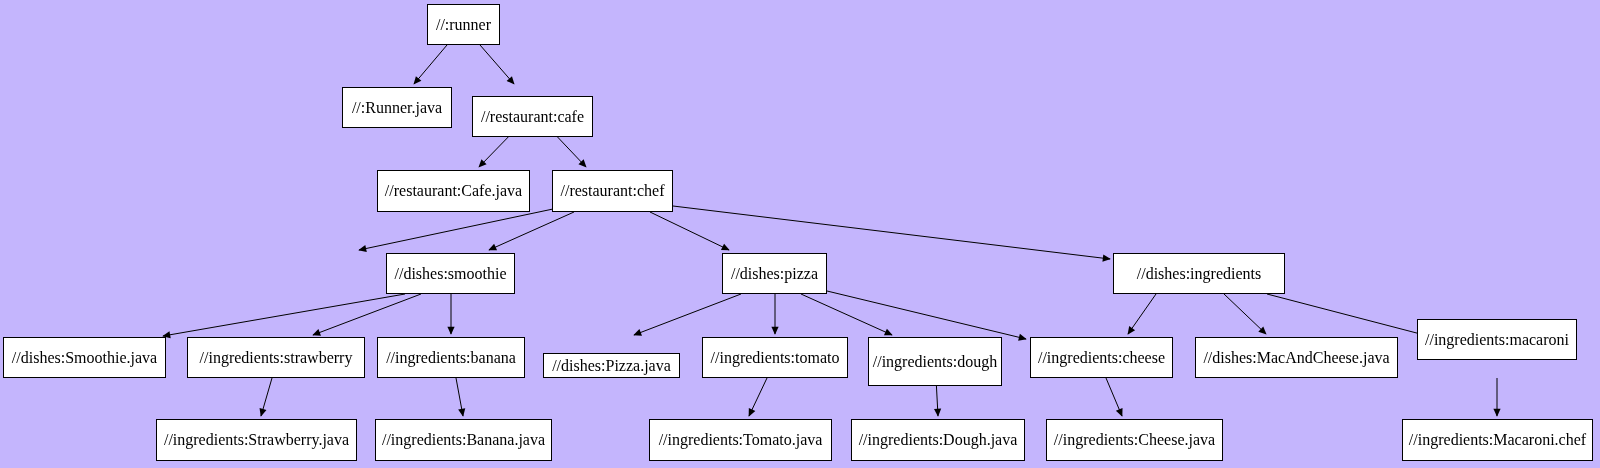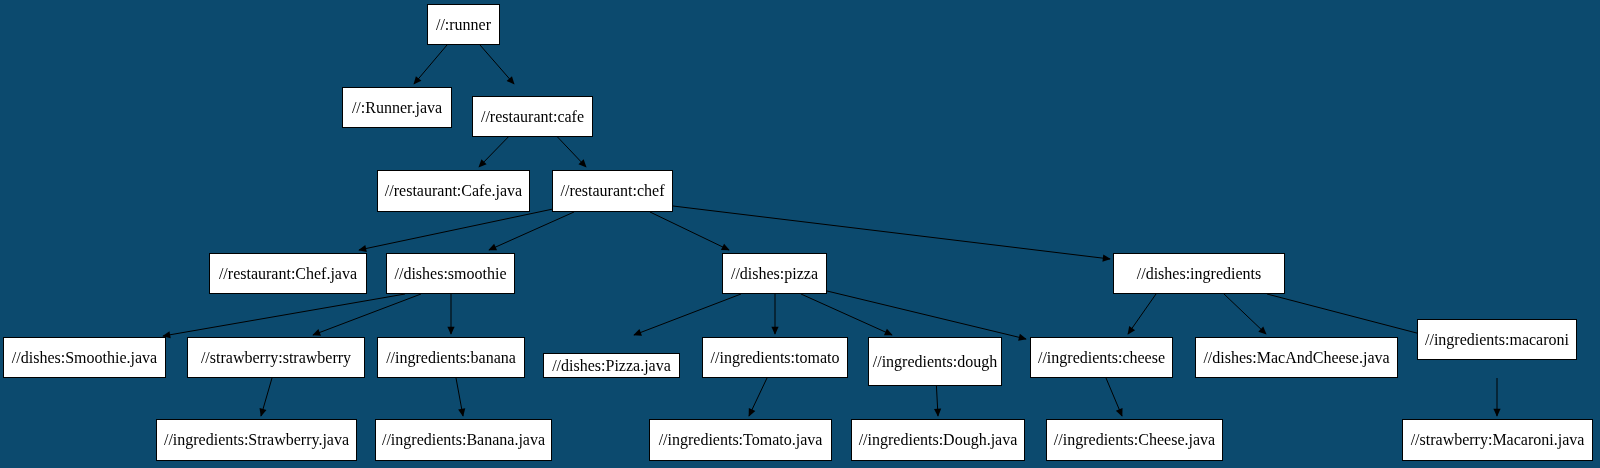--- a/index.html
+++ b/index.html
@@ -1,20 +1,20 @@
 <!DOCTYPE html>
 <html><head>
 <meta charset="utf-8">
 <style>
   html, body { margin: 0; padding: 0; background: #ffffff; }
   #canvas {
     position: relative;
     width: 1600px;
     height: 468px;
-    background: #0c4a6e;
+    background: #c4b5fd;
     font-family: "Liberation Serif", "DejaVu Serif", serif;
   }
   #edges {
     position: absolute;
     left: 0; top: 0;
     width: 1600px; height: 468px;
   }
   .node {
     position: absolute;
     box-sizing: border-box;
@@ -65,33 +65,32 @@
     <line class="edge" x1="936" y1="378" x2="938" y2="416" marker-end="url(#arrow)"></line>
     <line class="edge" x1="1106" y1="378" x2="1122" y2="416" marker-end="url(#arrow)"></line>
     <line class="edge" x1="1497" y1="378" x2="1497" y2="416" marker-end="url(#arrow)"></line>
   </svg>
 
   <div class="node" style="left:427px;top:4px;width:73px;height:41px">//:runner</div>
   <div class="node" style="left:342px;top:87px;width:110px;height:41px">//:Runner.java</div>
   <div class="node" style="left:472px;top:96px;width:121px;height:41px">//restaurant:cafe</div>
   <div class="node" style="left:377px;top:170px;width:153px;height:42px">//restaurant:Cafe.java</div>
   <div class="node" style="left:552px;top:170px;width:121px;height:42px">//restaurant:chef</div>
-  <div class="node" style="left:209px;top:253px;width:158px;height:41px">//restaurant:Chef.java</div>
   <div class="node" style="left:386px;top:253px;width:129px;height:41px">//dishes:smoothie</div>
   <div class="node" style="left:722px;top:253px;width:105px;height:41px">//dishes:pizza</div>
   <div class="node" style="left:1113px;top:253px;width:172px;height:41px">//dishes:ingredients</div>
   <div class="node" style="left:3px;top:337px;width:163px;height:41px">//dishes:Smoothie.java</div>
-  <div class="node" style="left:187px;top:337px;width:178px;height:41px">//strawberry:strawberry</div>
+  <div class="node" style="left:187px;top:337px;width:178px;height:41px">//ingredients:strawberry</div>
   <div class="node" style="left:377px;top:337px;width:148px;height:41px">//ingredients:banana</div>
   <div class="node" style="left:543px;top:353px;width:137px;height:25px">//dishes:Pizza.java</div>
   <div class="node" style="left:702px;top:337px;width:146px;height:41px">//ingredients:tomato</div>
   <div class="node" style="left:868px;top:337px;width:134px;height:49px">//ingredients:dough</div>
   <div class="node" style="left:1030px;top:337px;width:143px;height:41px">//ingredients:cheese</div>
   <div class="node" style="left:1195px;top:337px;width:203px;height:41px">//dishes:MacAndCheese.java</div>
   <div class="node" style="left:1417px;top:319px;width:160px;height:41px">//ingredients:macaroni</div>
   <div class="node" style="left:156px;top:419px;width:201px;height:42px">//ingredients:Strawberry.java</div>
   <div class="node" style="left:375px;top:419px;width:177px;height:42px">//ingredients:Banana.java</div>
   <div class="node" style="left:649px;top:419px;width:183px;height:42px">//ingredients:Tomato.java</div>
   <div class="node" style="left:851px;top:419px;width:174px;height:42px">//ingredients:Dough.java</div>
   <div class="node" style="left:1046px;top:419px;width:177px;height:42px">//ingredients:Cheese.java</div>
-  <div class="node" style="left:1402px;top:419px;width:191px;height:42px">//strawberry:Macaroni.java</div>
+  <div class="node" style="left:1402px;top:419px;width:191px;height:42px">//ingredients:Macaroni.chef</div>
 
 </div>
 
 </body></html>

